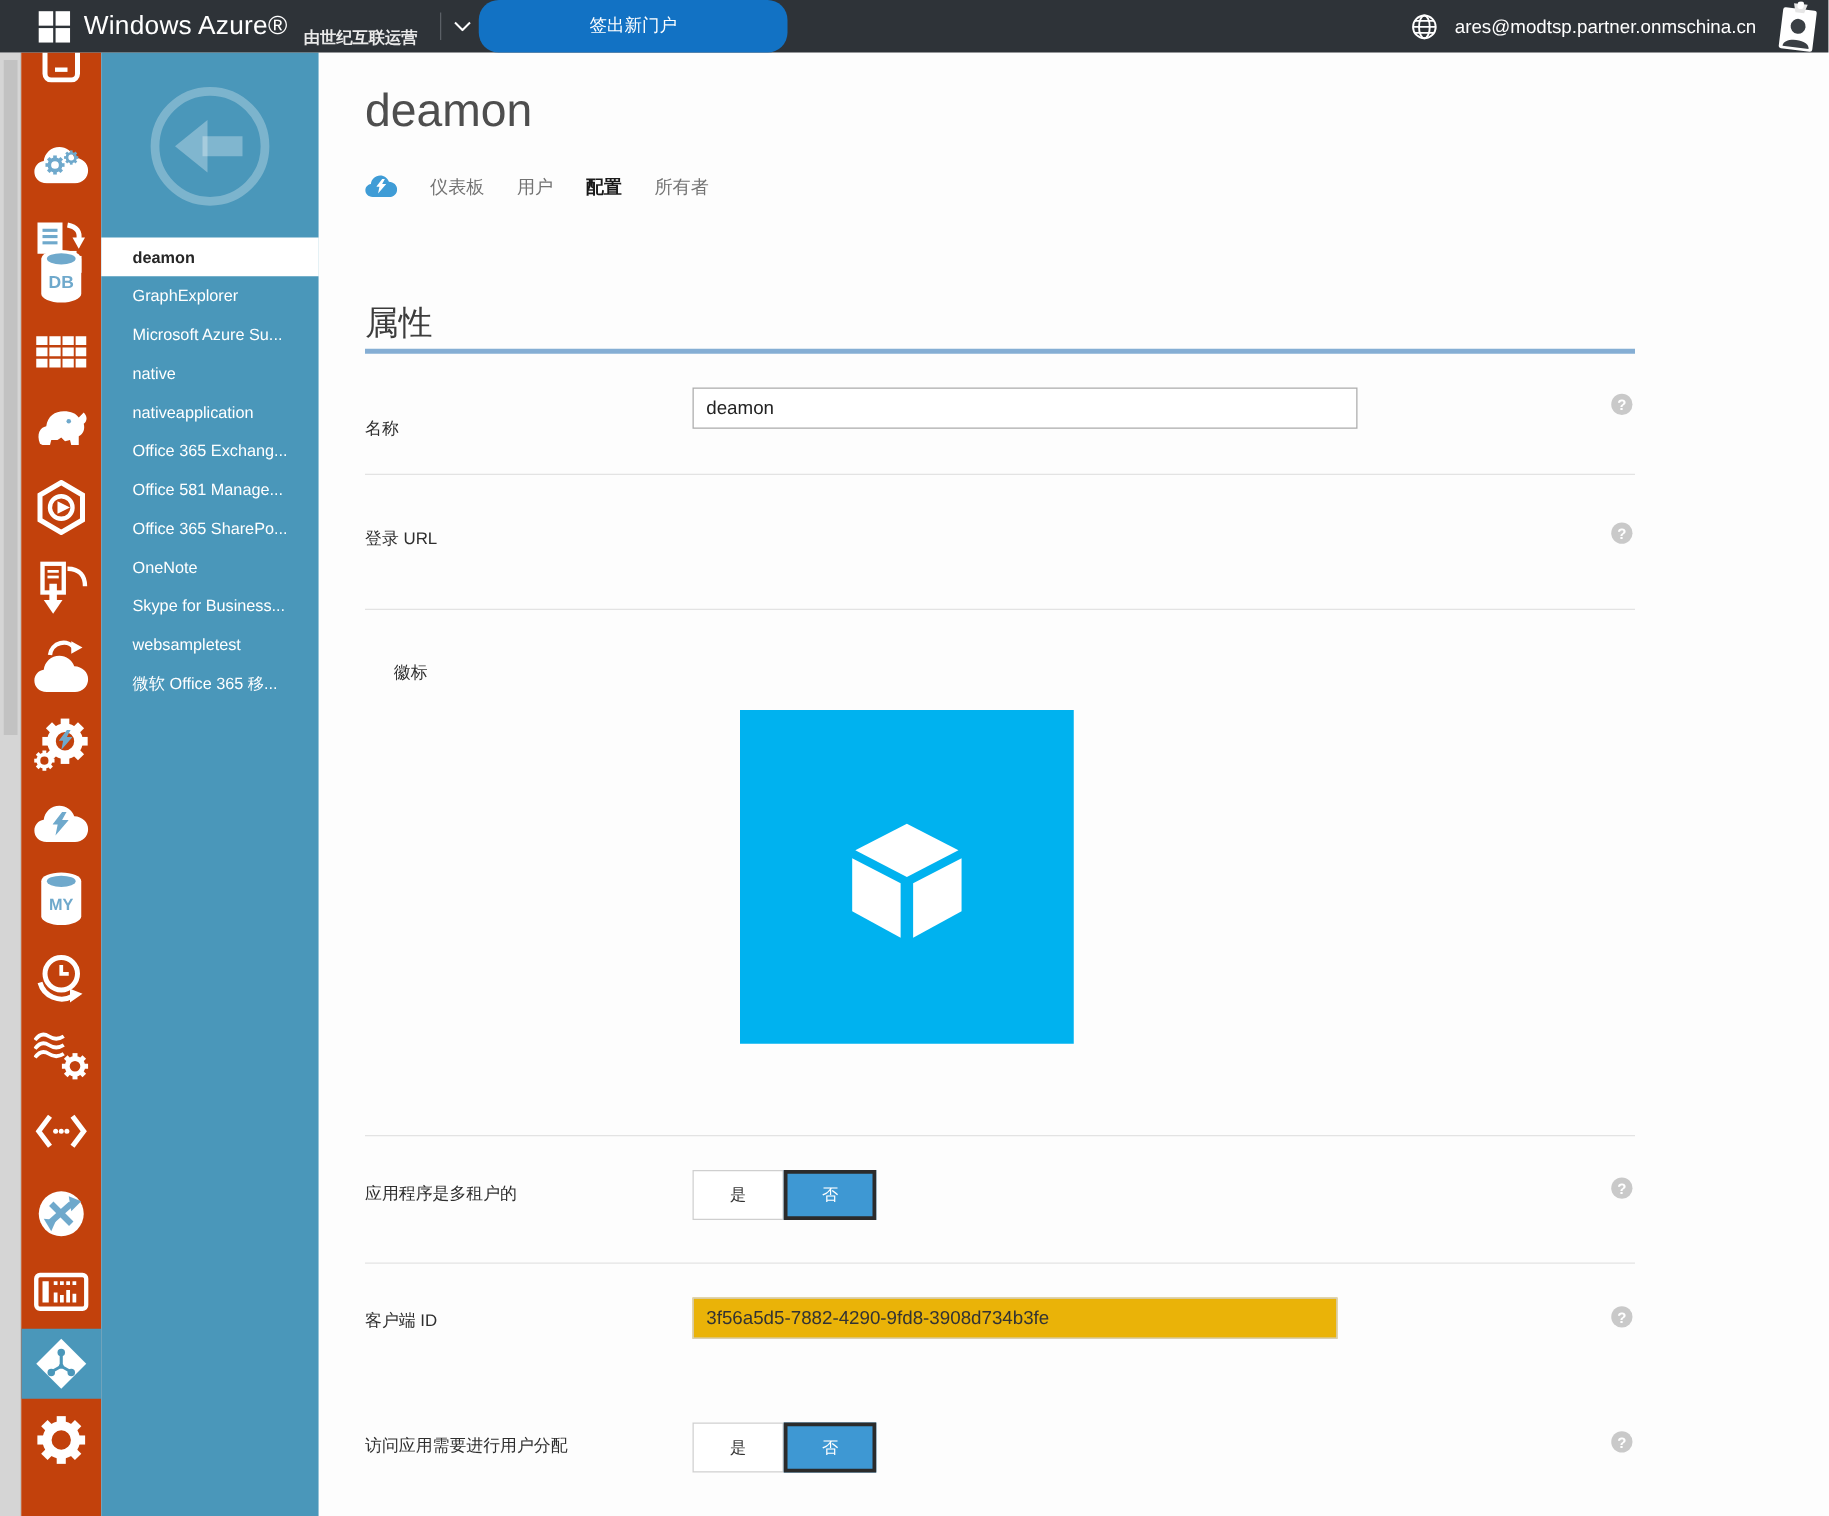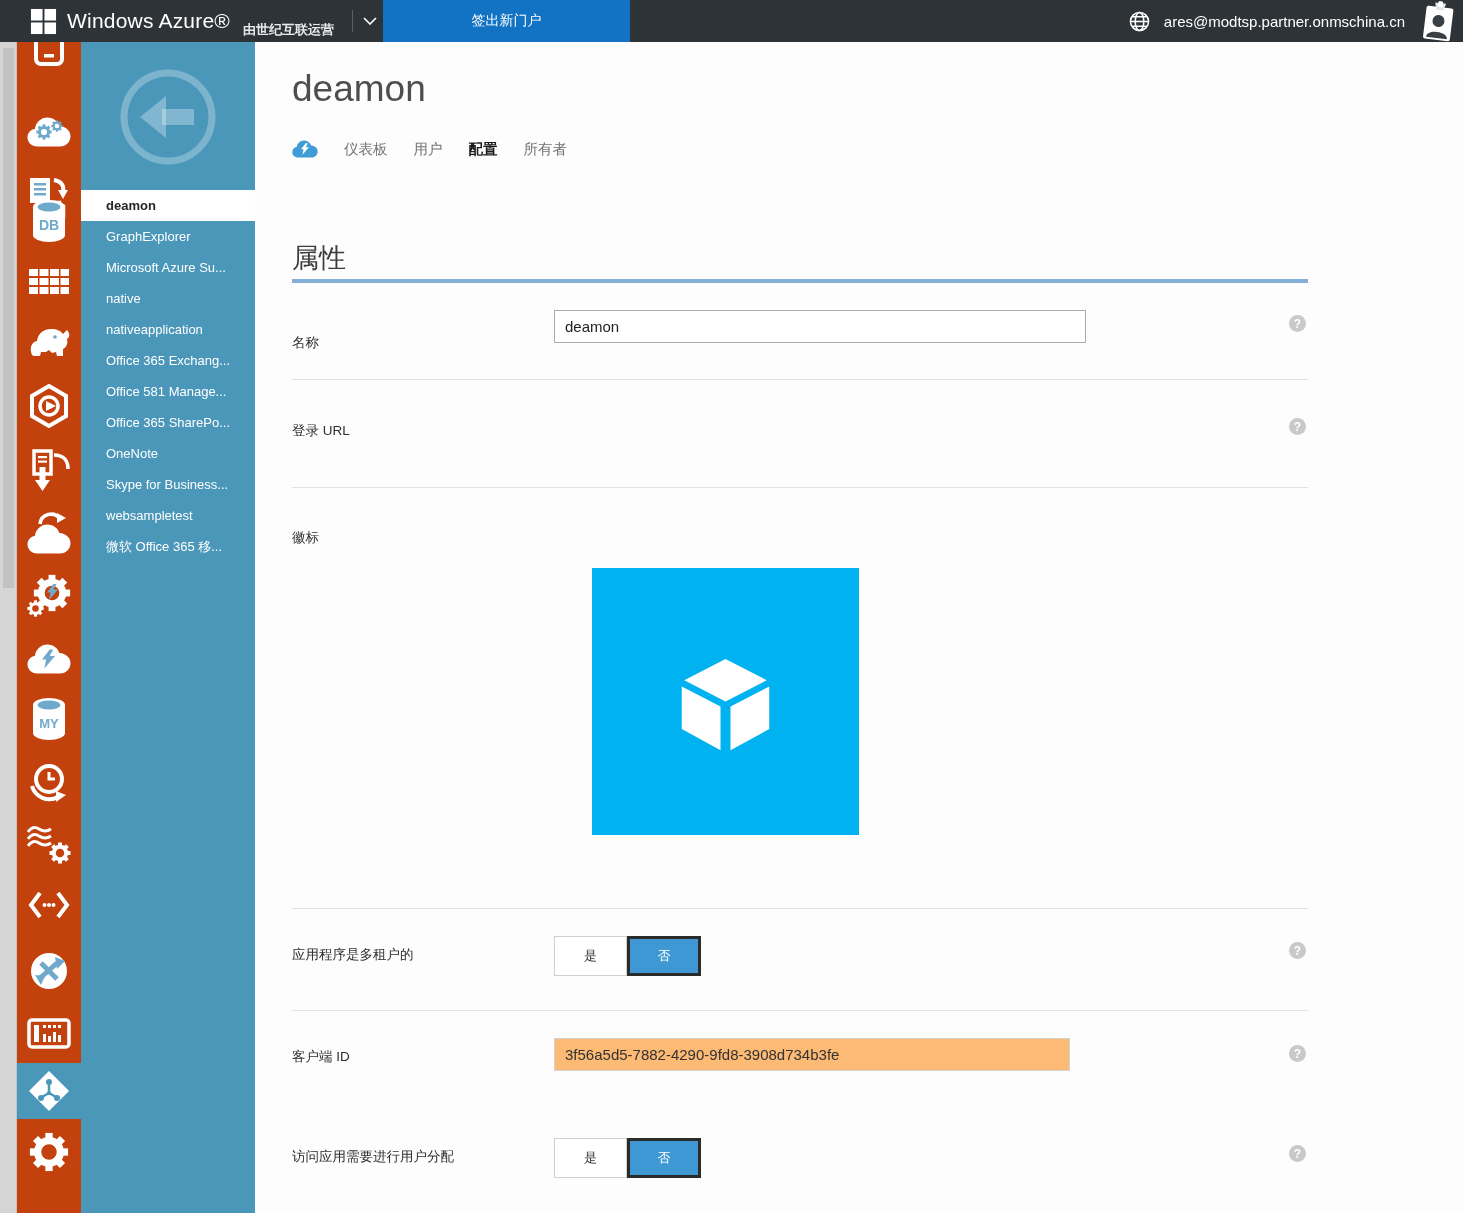--- a/index.html
+++ b/index.html
@@ -7,21 +7,21 @@
   body{font-family:"Liberation Sans","DejaVu Sans",sans-serif;}
   #screen{position:relative;width:1463px;height:1213px;overflow:hidden;background:#fdfdfd;}
 
   
   .topbar{position:absolute;left:0;top:0;width:1463px;height:42px;background:#2e3338;z-index:50;}
   .brand{position:absolute;left:30px;top:0;height:42px;display:flex;align-items:center;gap:10px;}
   .brand-name{color:#fff;font-size:21px;font-weight:400;letter-spacing:.2px;}
   .operator{position:absolute;left:243px;top:0;height:59px;display:flex;align-items:center;color:#e9e9e9;font-size:13px;font-weight:bold;}
   .tb-sep{position:absolute;left:352px;top:10px;width:1px;height:22px;background:#5b6066;}
   .tb-chevron{position:absolute;left:358px;top:0;height:42px;width:24px;display:flex;align-items:center;justify-content:center;cursor:pointer;}
-  .signout-btn{position:absolute;left:383px;top:0;width:247px;height:42px;background:#1272c4;color:#fff;font-size:14px;display:flex;align-items:center;justify-content:center;cursor:pointer;}
+  .signout-btn{position:absolute;left:383px;top:0;width:247px;height:42px;background:#1272c4;color:#fff;font-size:14px;display:flex;align-items:center;justify-content:center;cursor:pointer;border-radius:16px;}
   .tb-right{position:absolute;right:6px;top:0;height:42px;display:flex;align-items:center;gap:14px;}
   .tb-email{color:#fff;font-size:15px;}
 
   
   .scroll-strip{position:absolute;left:0;top:42px;width:17px;height:1171px;background:#d5d5d5;border-right:1px solid #c3c3c3;}
   .scroll-thumb{position:absolute;left:3px;top:6px;width:11px;height:540px;background:#c2c2c2;}
   .iconbar{position:absolute;left:17px;top:42px;width:64px;height:1171px;background:#c2410c;overflow:hidden;}
   .ib-item{position:absolute;left:0;width:64px;height:56px;display:flex;align-items:center;justify-content:center;cursor:pointer;}
   .ib-item.selected{background:#4a97ba;}
   .ib-item svg{width:44px;height:44px;}
@@ -37,21 +37,21 @@
   .content{position:absolute;left:255px;top:42px;width:1208px;height:1171px;background:#fdfdfd;}
   .page-title{position:absolute;left:37px;top:26px;font-size:37px;font-weight:300;color:#4e4e4e;}
   .tabs{position:absolute;left:37px;top:98px;display:flex;align-items:center;gap:26px;}
   .tab{font-size:14.5px;color:#737373;cursor:pointer;}
   .tab.active{color:#1a1a1a;font-weight:bold;}
   .section-title{position:absolute;left:37px;top:198px;font-size:27px;font-weight:300;color:#3c3c3c;}
   .section-underline{position:absolute;left:37px;top:237px;width:1016px;height:4px;background:#85aed4;}
   .sep{position:absolute;left:37px;width:1016px;height:1px;background:#e3e3e3;}
   .fld-label{position:absolute;left:37px;font-size:13.5px;color:#2e2e2e;}
   .txt-input{position:absolute;left:299px;width:532px;height:33px;border:1px solid #ababab;background:#fff;font-size:15px;color:#222;padding:0 10px;font-family:"Liberation Sans","DejaVu Sans",sans-serif;}
-  .txt-input.readonly{width:516px;background:#fdba74;border:1px solid #d2d2d2;color:#333;}
+  .txt-input.readonly{width:516px;background:#eab308;border:1px solid #d2d2d2;color:#333;}
   .help-dot{position:absolute;left:1034px;width:17px;height:17px;border-radius:50%;background:#c9c9c9;color:#fff;font-size:12px;font-weight:bold;display:flex;align-items:center;justify-content:center;cursor:pointer;}
   .logo-tile{position:absolute;left:337px;top:526px;width:267px;height:267px;background:#00b2ef;display:flex;align-items:center;justify-content:center;}
   .toggle{position:absolute;left:299px;display:flex;}
   .tg-yes{width:73px;height:40px;background:#fff;border:1px solid #cfcfcf;color:#333;font-size:13px;display:flex;align-items:center;justify-content:center;cursor:pointer;}
   .tg-no{width:74px;height:40px;background:#3e98d3;border:3px solid #2b2b2b;color:#fff;font-size:13px;display:flex;align-items:center;justify-content:center;cursor:pointer;}
 </style>
 </head>
 <body>
 
 <svg width="0" height="0" style="position:absolute">
@@ -395,21 +395,21 @@
 
     <div class="fld-label" style="top:292px;">名称</div>
     <input class="txt-input" style="top: 268px;" value="deamon">
     <div class="help-dot" style="top:273px;">?</div>
     <div class="sep" style="top:337px;"></div>
 
     <div class="fld-label" style="top:380px;">登录 URL</div>
     <div class="help-dot" style="top:376px;">?</div>
     <div class="sep" style="top:445px;"></div>
 
-    <div class="fld-label" style="top:487px;">徽标</div>
+    <div class="fld-label" style="top:487px;margin-left:23px;">徽标</div>
     <div class="logo-tile">
       <svg width="125" height="125" viewBox="0 0 100 100">
         <g fill="#fff">
           <polygon points="50,16 83,33 50,50 17,33"></polygon>
           <polygon points="15,38 46,54 46,89 15,72"></polygon>
           <polygon points="85,38 54,54 54,89 85,72"></polygon>
         </g>
       </svg>
     </div>
     <div class="sep" style="top:866px;"></div>

